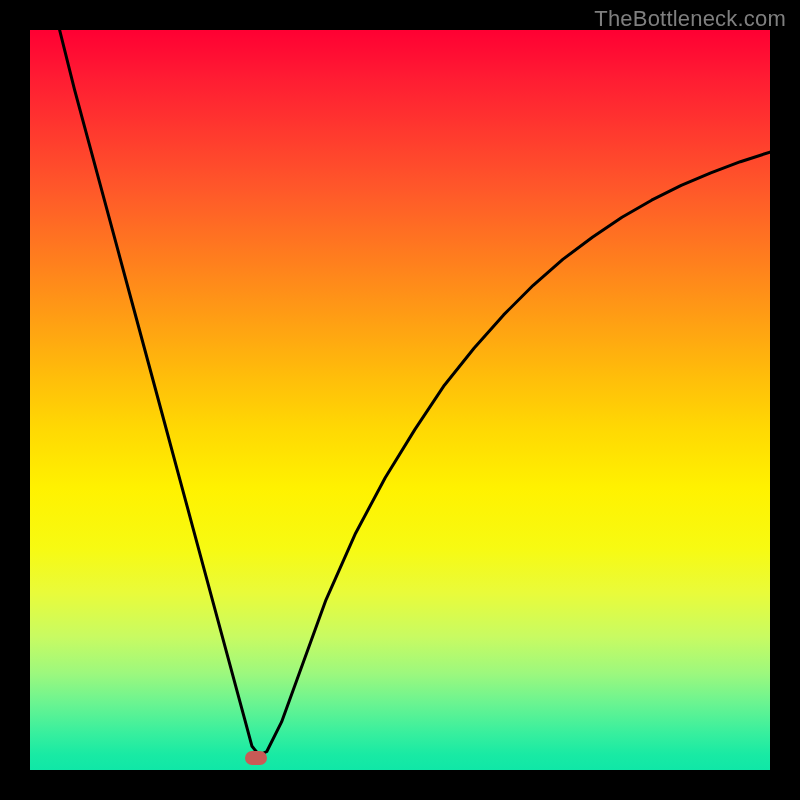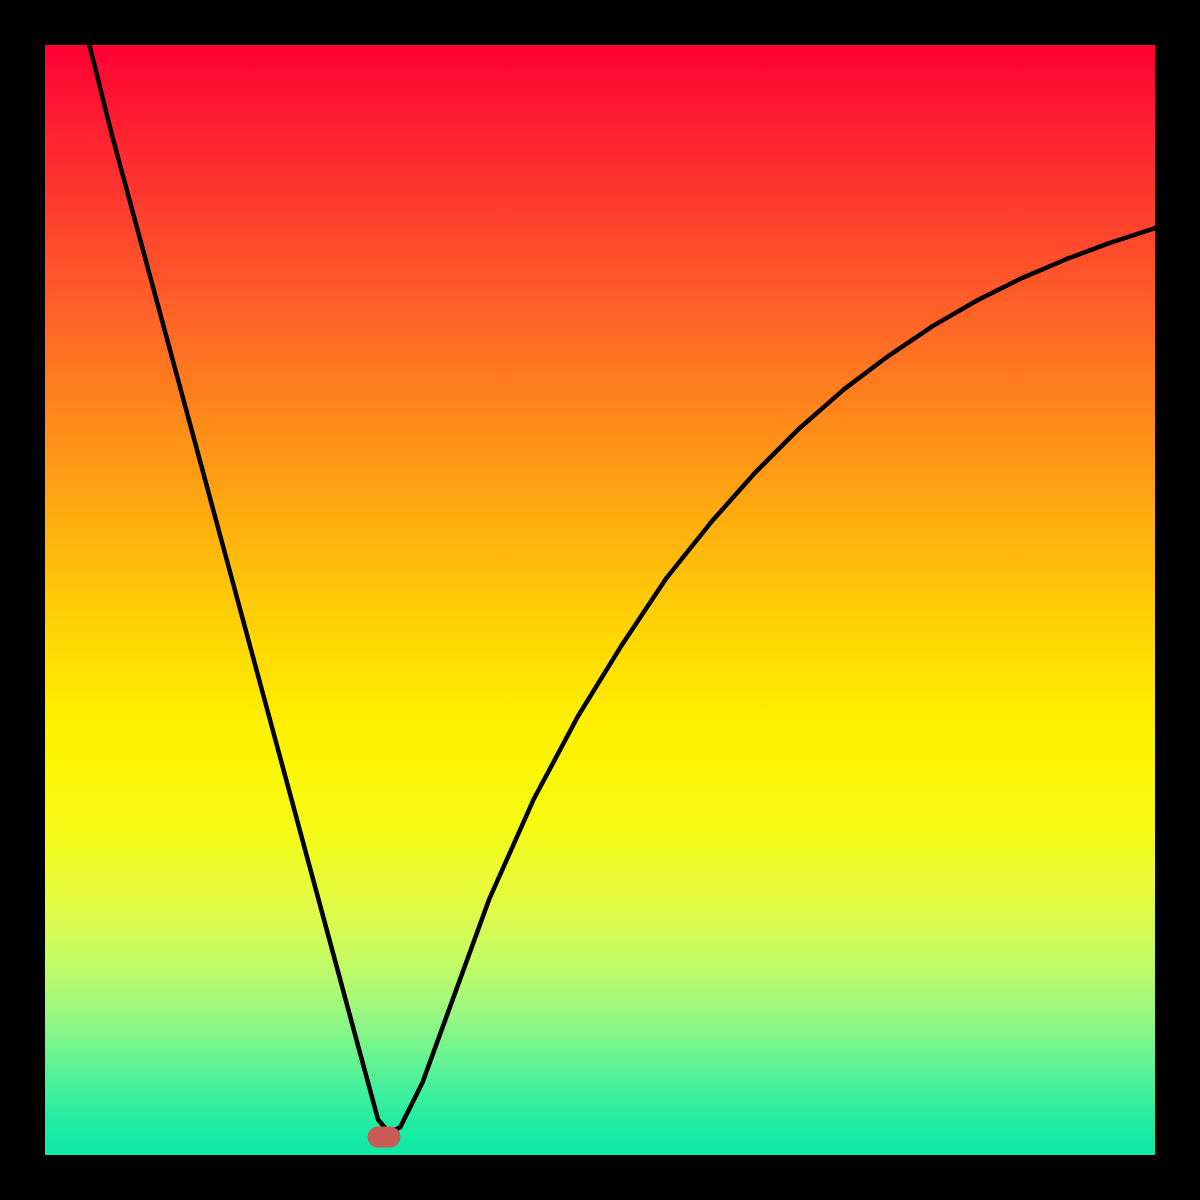--- a/index.html
+++ b/index.html
@@ -79,14 +79,15 @@
   <div class="plot">
 
     <svg class="curve" viewBox="0 0 740 740" preserveAspectRatio="none">
       <path id="curve-path" fill="none" stroke="#000" stroke-width="3" stroke-linecap="round" stroke-linejoin="round" d="M29.60 0.00 L44.40 59.20 L59.20 113.96 L74.00 168.72 L88.80 223.48 L103.60 278.24 L118.40 333.00 L133.20 387.76 L148.00 442.52 L162.80 497.28 L177.60 552.04 L192.40 606.80 L207.20 661.56 L214.60 688.94 L222.00 716.32 L229.40 725.20 L236.80 721.50 L251.60 691.90 L266.40 651.20 L281.20 610.50 L296.00 569.80 L325.60 503.20 L355.20 447.70 L384.80 399.60 L414.40 355.20 L444.00 318.20 L473.60 284.90 L503.20 255.30 L532.80 229.40 L562.40 207.20 L592.00 187.22 L621.60 170.20 L651.20 155.40 L680.80 142.82 L710.40 131.72 L740.00 122.10"></path>
     </svg>
 
     <div class="marker" id="marker" style="left: 225.7px; top: 728.16px; background: rgb(200, 91, 86);"></div>
 
   </div>
 
+  <div class="watermark">TheBottleneck.com</div>
 
 </div>
 
 </body></html>

